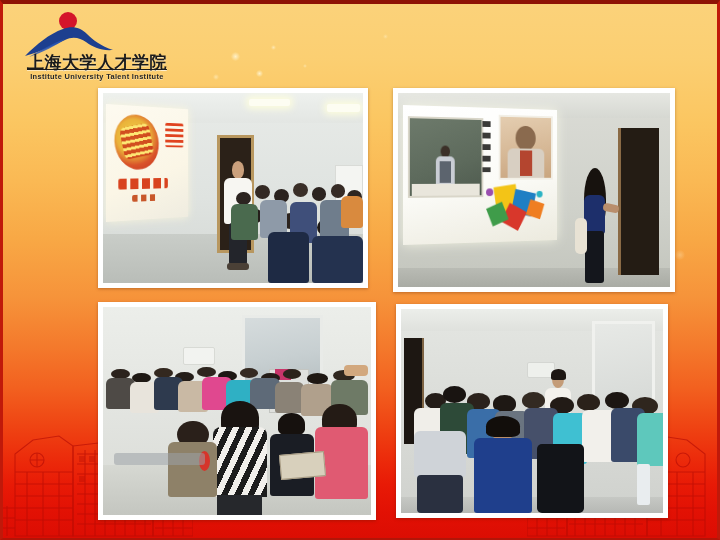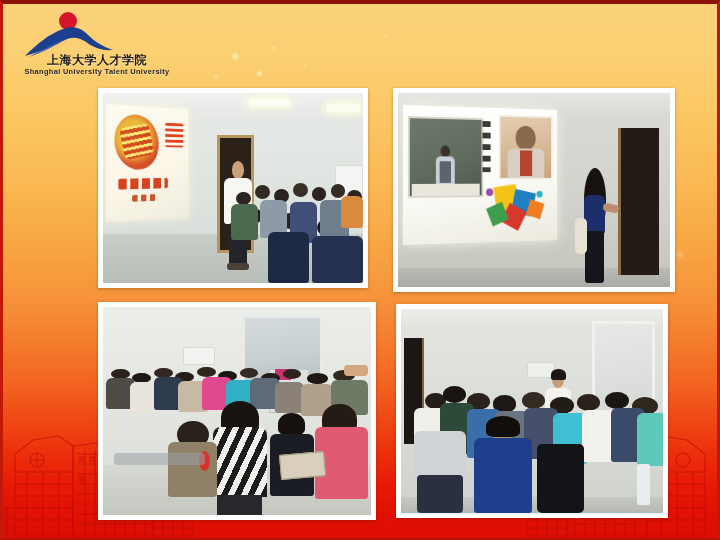--- a/index.html
+++ b/index.html
@@ -71,26 +71,27 @@
     position: absolute;
     left: 6px;
     top: 44px;
     width: 152px;
     text-align: center;
     line-height: 1;
   }
   #logo .cn {
     display: block;
     font-family: "Liberation Serif", serif;
-    font-size: 12px;
+    font-size: 17px;
     font-weight: 700;
     color: #1b1b1b;
     letter-spacing: .5px;
     text-shadow: 0 1px 0 rgba(255,255,255,.45);
     white-space: nowrap;
+    text-decoration: underline;
   }
   #logo .en {
     display: block;
     margin-top: 2px;
     font-size: 7.4px;
     font-weight: 700;
     color: #262626;
     letter-spacing: .35px;
     white-space: nowrap;
     text-shadow: 0 1px 0 rgba(255,255,255,.4);
@@ -276,21 +277,21 @@
   <div id="logo">
     <div class="mark">
       <svg width="92" height="50" viewBox="0 0 92 50" xmlns="http://www.w3.org/2000/svg">
         <circle cx="45" cy="11" r="9" fill="#d4152a"></circle>
         <path d="M2 46 C14 34 26 24 40 19 C50 15 58 18 64 24 C70 30 78 36 90 40 C78 41 70 37 63 32 C57 28 50 26 42 30 C30 36 16 42 2 46 Z" fill="#1d3f8f"></path>
         <path d="M6 47 C18 40 30 33 42 29 C34 35 20 42 6 47 Z" fill="#2a57b5" opacity=".85"></path>
       </svg>
     </div>
     <div class="logo-text">
       <span class="cn">上海大学人才学院</span>
-      <span class="en">Shanghai University Talent University</span>
+      <span class="en">Institute University Talent Institute</span>
     </div>
   </div>
 
   <div class="photo" id="photo-1">
     <div class="inner" id="p1">
       <div class="wall"></div>
       <div class="ceiling"></div>
       <div class="floor"></div>
 
       <div class="light" style="left:56%;top:3%;width:16%;height:4%;"></div>

